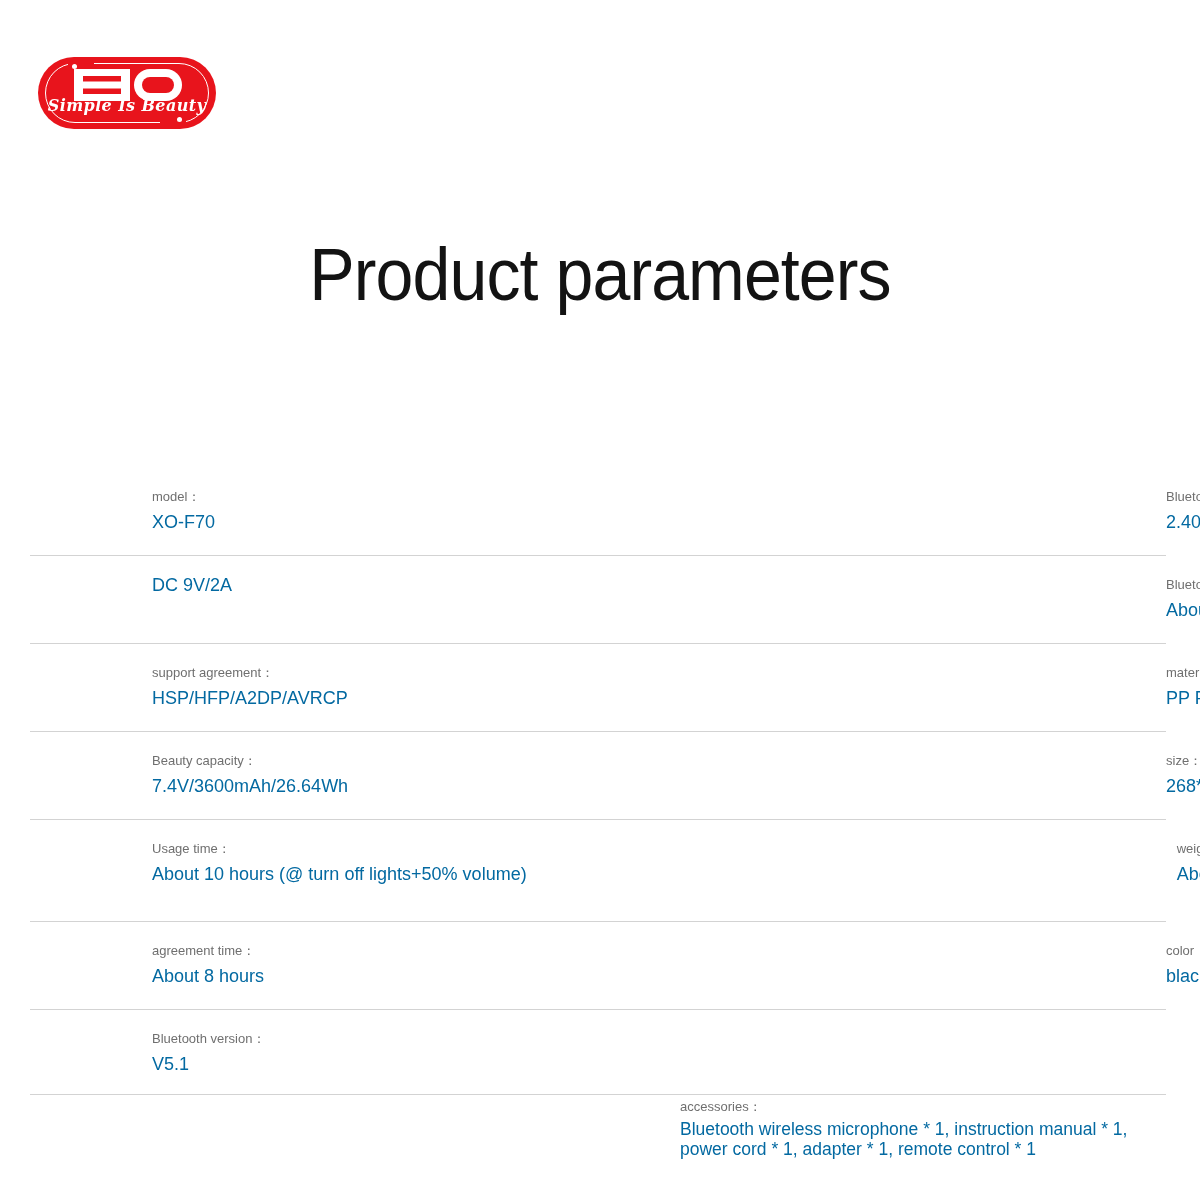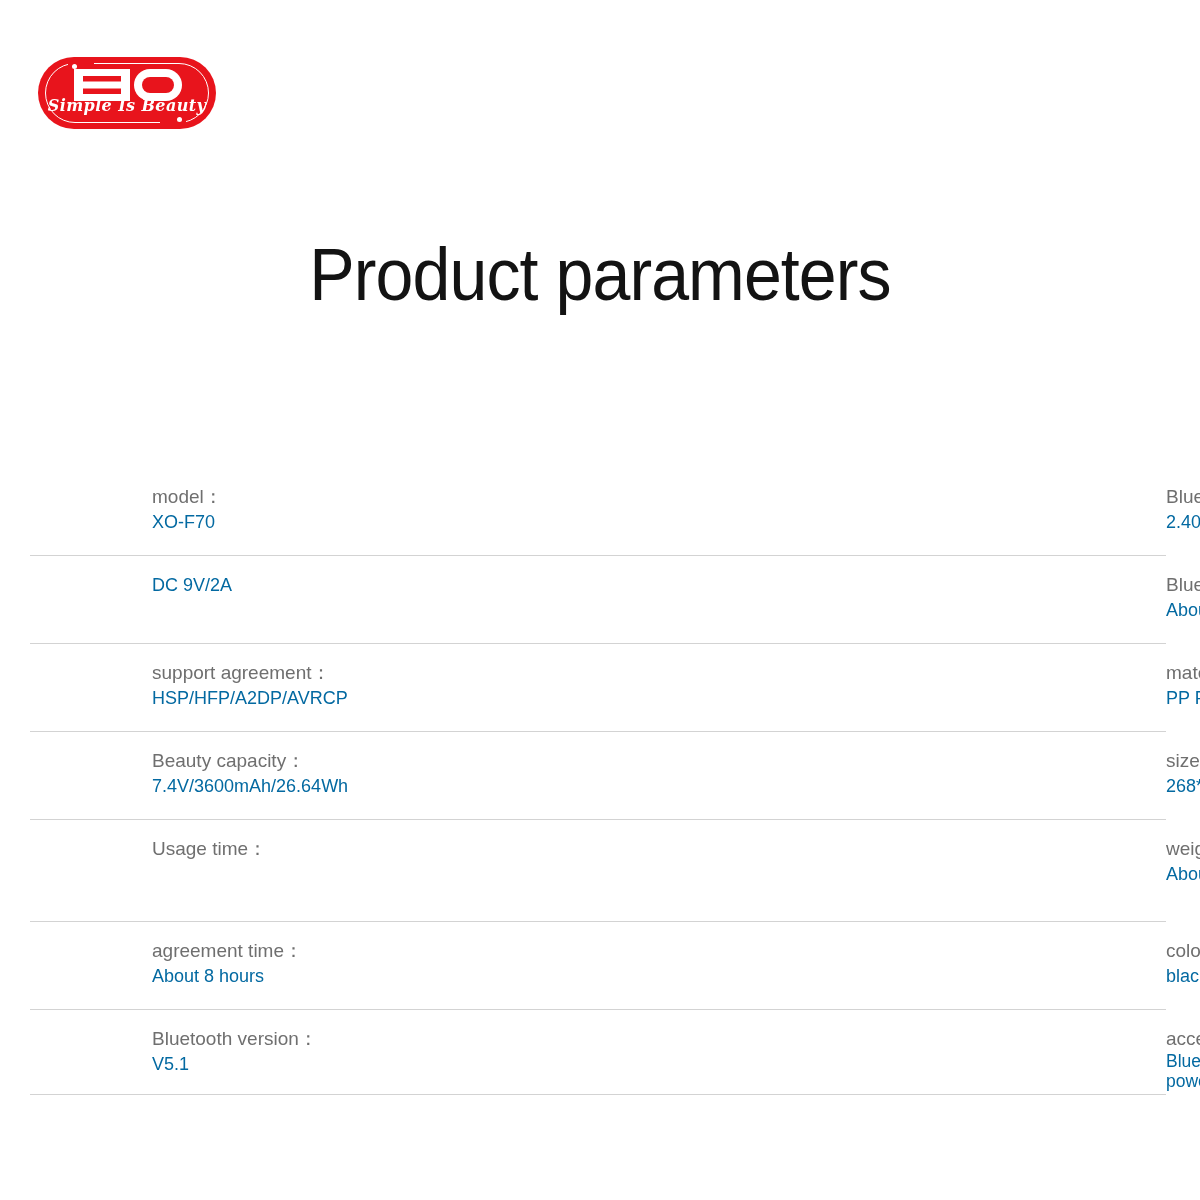--- a/index.html
+++ b/index.html
@@ -108,32 +108,32 @@
     width: 1136px;
   }
   .spec-row {
     position: relative;
     display: flex;
     border-bottom: 1.4px solid #d3d3d3;
     height: 88px;
     box-sizing: border-box;
   }
   .spec-row.tall { height: 102px; justify-content: space-between; }
-  .spec-row.last { height: 85px; }
+  .spec-row.last { height: 85px; flex-direction: column; }
 
   .spec-cell {
     box-sizing: border-box;
     padding-top: 16px;
   }
   .spec-cell.left  { width: 528px; padding-left: 122px; }
   .spec-cell.right { width: 608px; padding-left: 650px; }
 
   .spec-label {
     color: #6f6f6f;
-    font-size: 19px;
+    font-size: 13px;
     line-height: 25px;
     white-space: nowrap;
   }
   .spec-value {
     color: #0369a1;
     font-size: 18px;
     line-height: 27px;
     white-space: nowrap;
   }
   .spec-value.wrap {
@@ -210,20 +210,21 @@
     </div>
     <div class="spec-cell right">
       <div class="spec-label">size：</div>
       <div class="spec-value">268*298*612mm</div>
     </div>
   </div>
 
   <div class="spec-row tall">
     <div class="spec-cell left">
       <div class="spec-label">Usage time：</div>
+      <div class="spec-value">About 10 hours (@ turn off lights+50% volume)</div>
     </div>
     <div class="spec-cell right">
       <div class="spec-label">weight：</div>
       <div class="spec-value">About5.8Kg</div>
     </div>
   </div>
 
   <div class="spec-row">
     <div class="spec-cell left">
       <div class="spec-label">agreement time：</div>

